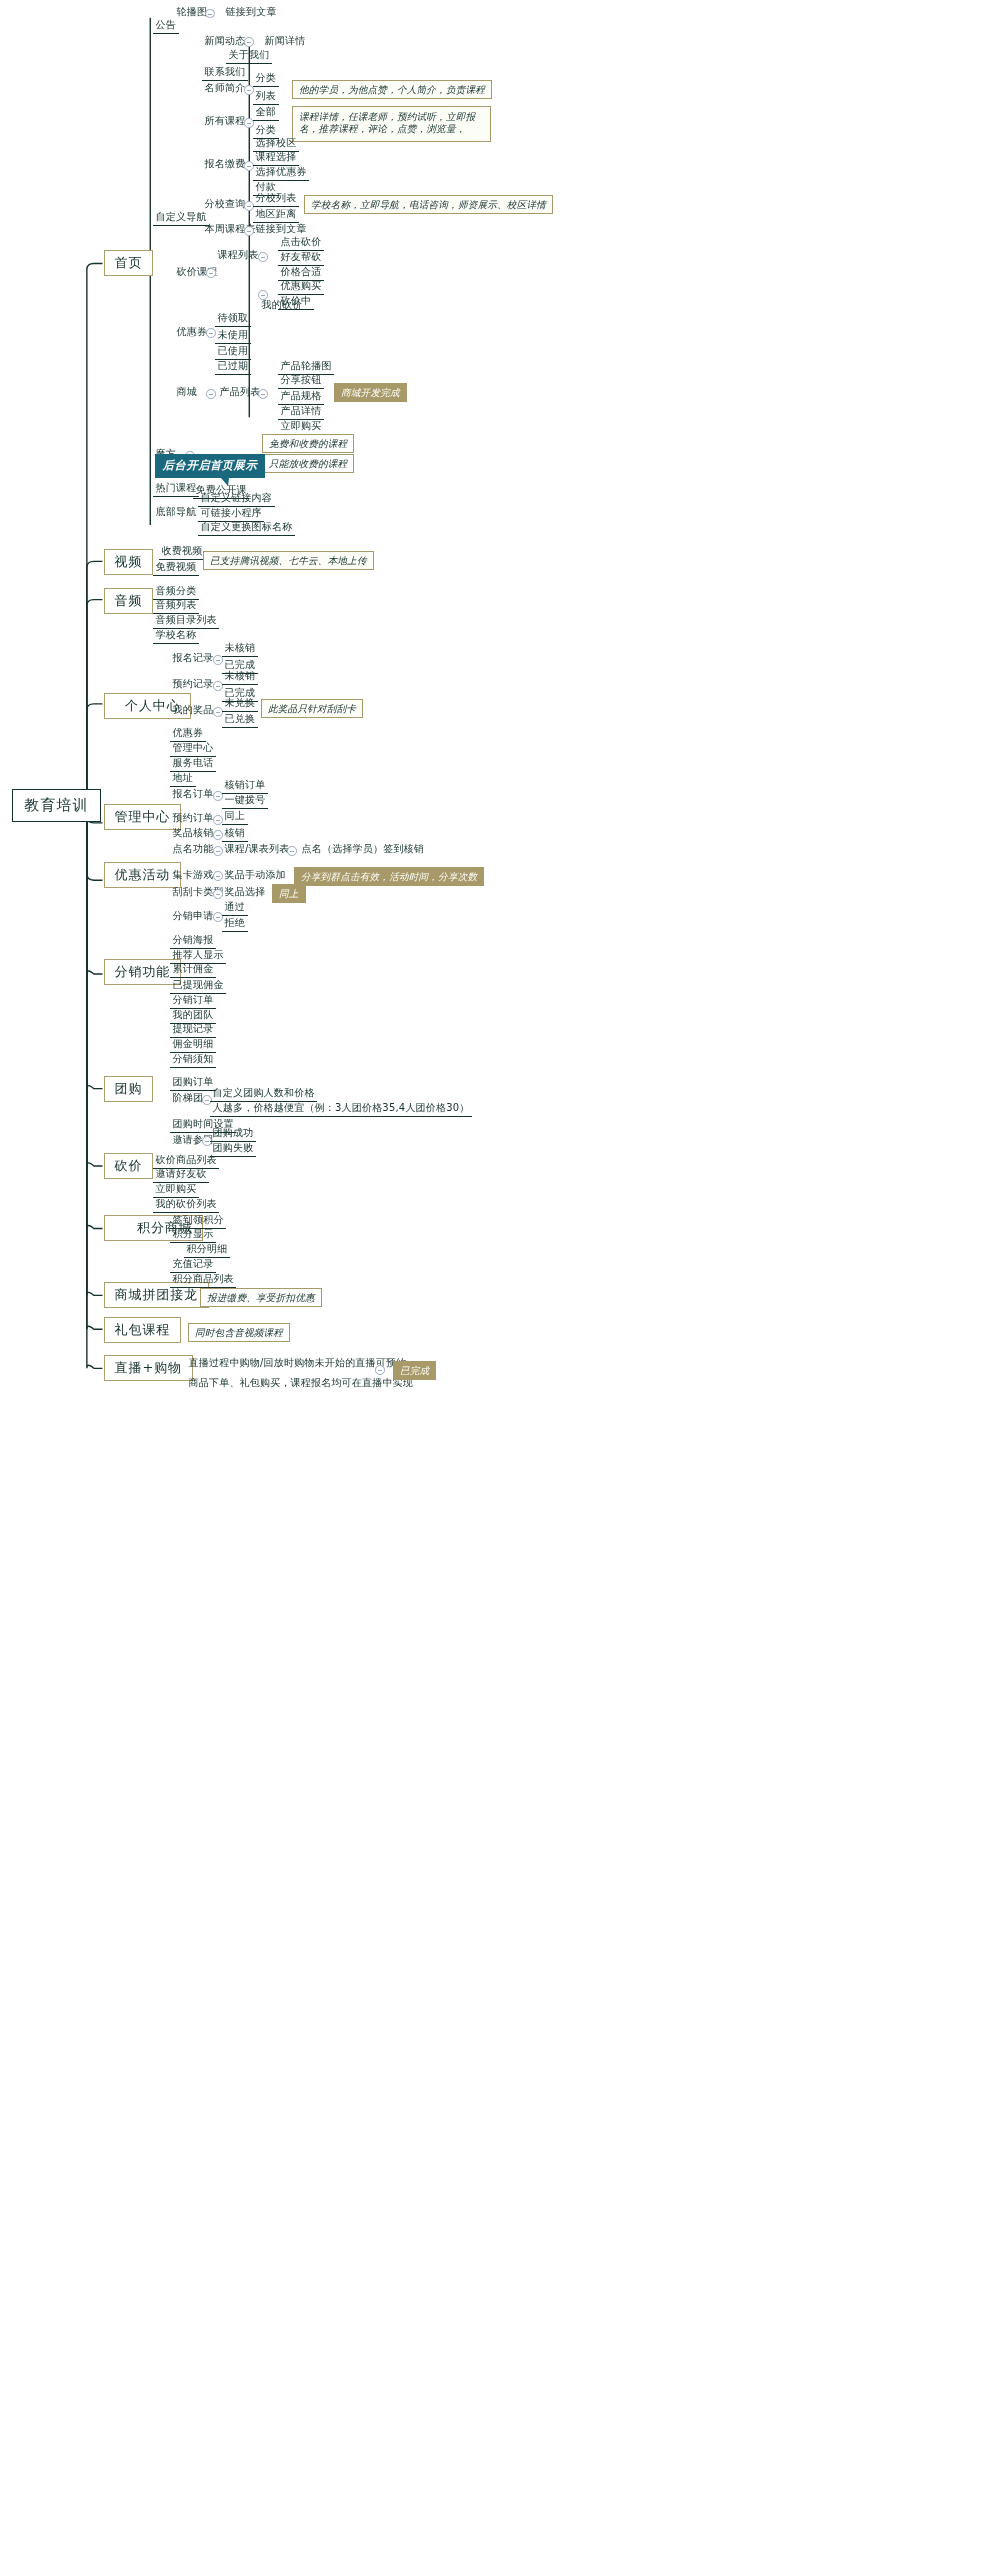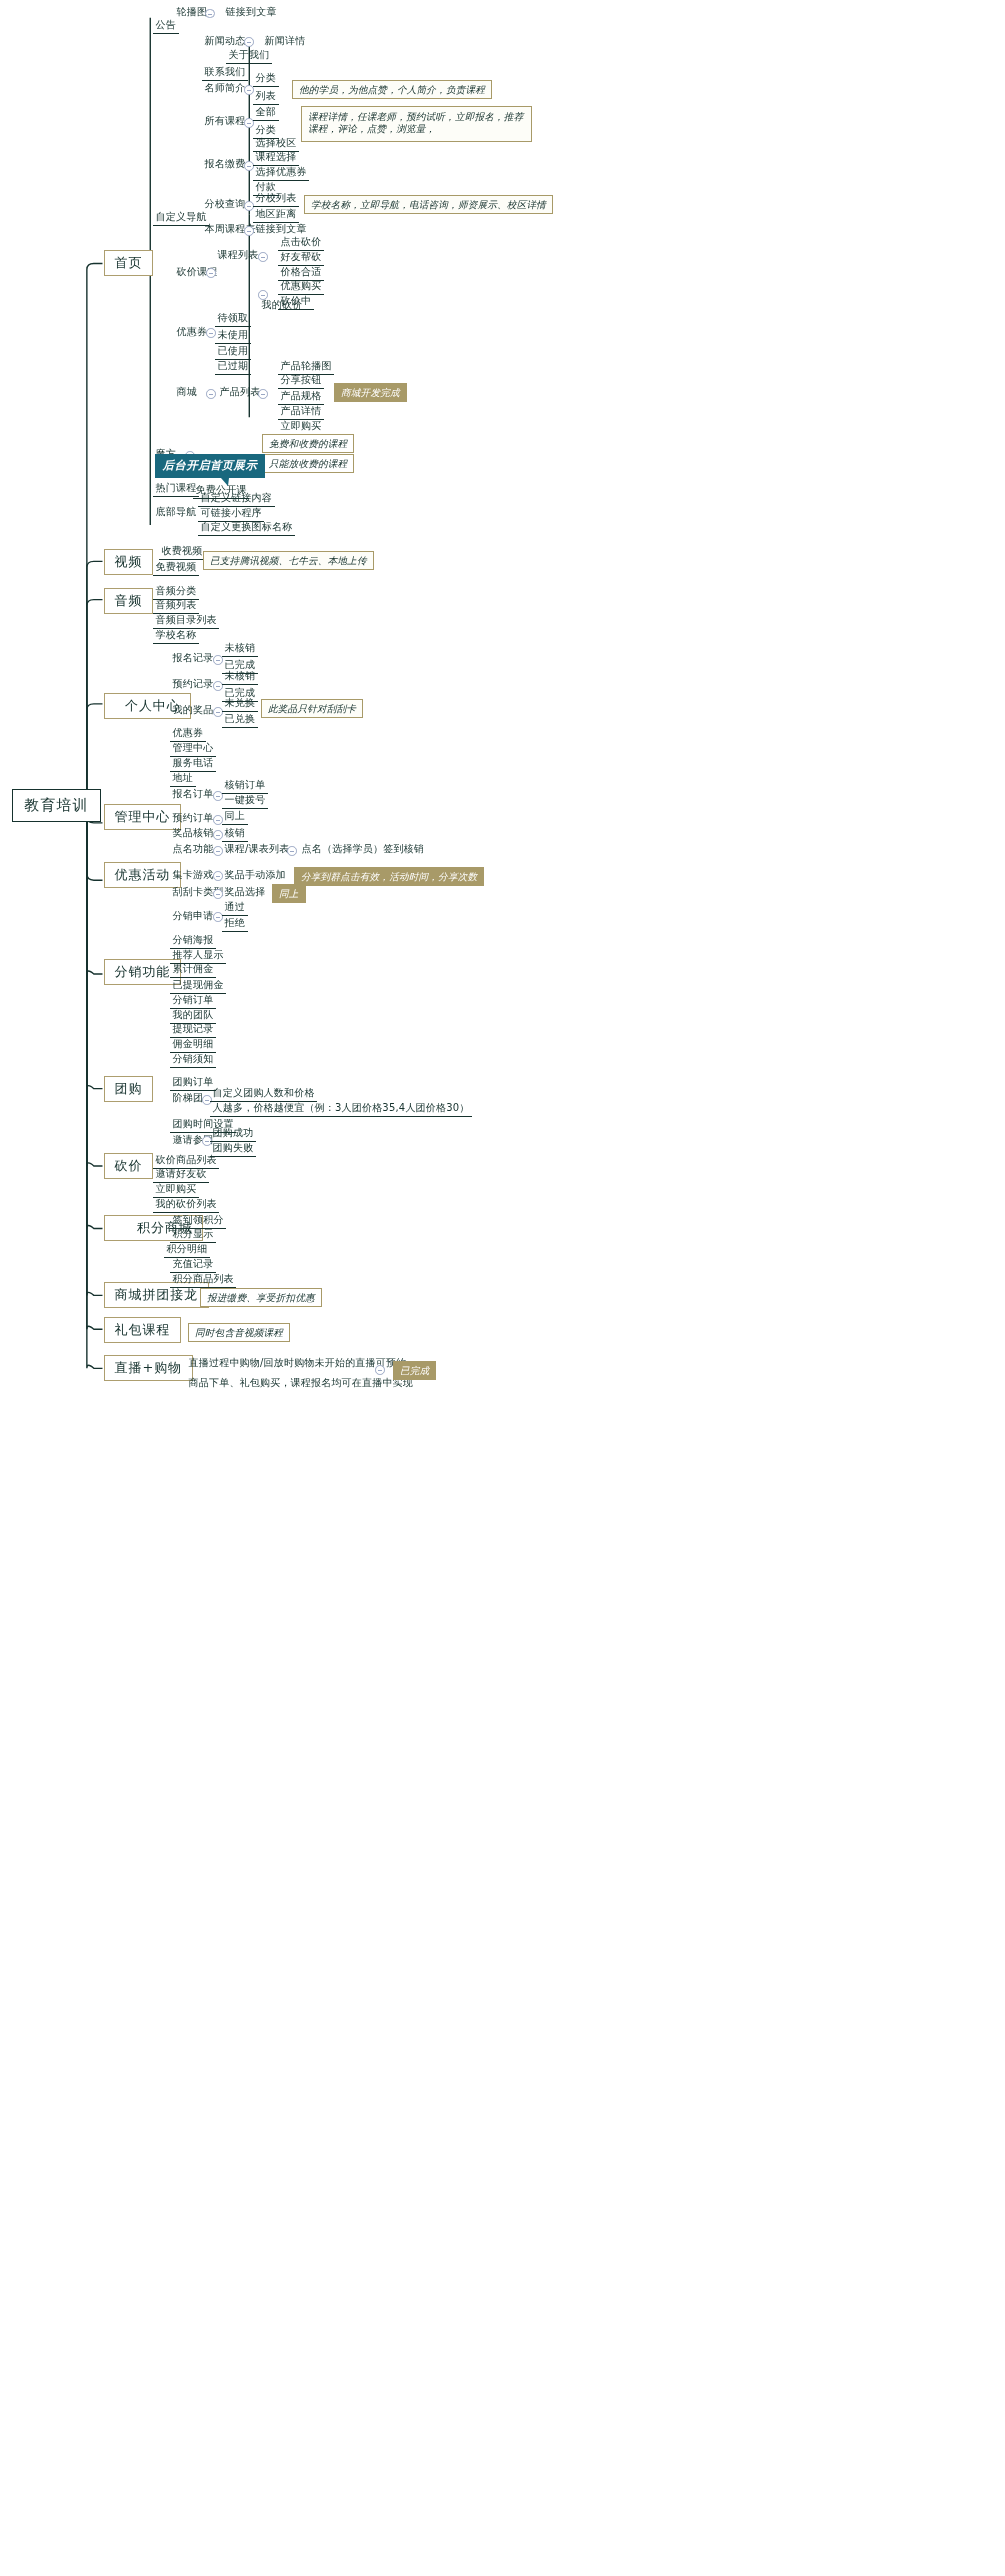--- a/index.html
+++ b/index.html
@@ -129,21 +129,21 @@
   <div class="node leaf nb" style="left:202px; top:83px;">名师简介</div>
   <span class="minus" style="left:244px; top:85px;"></span>
   <div class="node leaf" style="left:253px; top:73px;">分类</div>
   <div class="node leaf" style="left:253px; top:91px;">列表</div>
   <div class="node anno" style="left:292px; top:80px;">他的学员，为他点赞，个人简介，负责课程</div>
 
   <div class="node leaf nb" style="left:202px; top:116px;">所有课程</div>
   <span class="minus" style="left:244px; top:118px;"></span>
   <div class="node leaf" style="left:253px; top:107px;">全部</div>
   <div class="node leaf" style="left:253px; top:125px;">分类</div>
-  <div class="node anno" style="left:292px; top:106px; width:231px; white-space:normal; line-height:1.35;margin-left:9px;">课程详情，任课老师，预约试听，立即报名，推荐课程，评论，点赞，浏览量，</div>
+  <div class="node anno" style="left:292px; top:106px; width:199px; white-space:normal; line-height:1.35;">课程详情，任课老师，预约试听，立即报名，推荐课程，评论，点赞，浏览量，</div>
 
   <div class="node leaf nb" style="left:202px; top:159px;">报名缴费</div>
   <span class="minus" style="left:244px; top:161px;"></span>
   <div class="node leaf" style="left:253px; top:138px;">选择校区</div>
   <div class="node leaf" style="left:253px; top:152px;">课程选择</div>
   <div class="node leaf" style="left:253px; top:167px;">选择优惠券</div>
   <div class="node leaf" style="left:253px; top:182px;">付款</div>
 
   <div class="node leaf nb" style="left:202px; top:199px;">分校查询</div>
   <span class="minus" style="left:244px; top:201px;"></span>
@@ -288,21 +288,21 @@
   <div class="node leaf" style="left:210px; top:1128px;">团购成功</div>
   <div class="node leaf" style="left:210px; top:1143px;">团购失败</div>
 
   <div class="node leaf" style="left:153px; top:1155px;">砍价商品列表</div>
   <div class="node leaf" style="left:153px; top:1169px;">邀请好友砍</div>
   <div class="node leaf" style="left:153px; top:1184px;">立即购买</div>
   <div class="node leaf" style="left:153px; top:1199px;">我的砍价列表</div>
 
   <div class="node leaf" style="left:170px; top:1215px;">签到领积分</div>
   <div class="node leaf" style="left:170px; top:1229px;">积分显示</div>
-  <div class="node leaf" style="left:164px; top:1244px;text-align:right;">积分明细</div>
+  <div class="node leaf" style="left:184px; top:1244px;text-align:right;">积分明细</div>
   <div class="node leaf" style="left:170px; top:1259px;">充值记录</div>
   <div class="node leaf" style="left:170px; top:1274px;">积分商品列表</div>
 
   <div class="node anno plain" style="left:200px; top:1288px;">报进缴费、享受折扣优惠</div>
 
   <div class="node anno plain" style="left:188px; top:1323px;">同时包含音视频课程</div>
 
   <div class="node leaf nb" style="left:186px; top:1358px;">直播过程中购物/回放时购物未开始的直播可预约</div>
   <span class="minus" style="left:375px; top:1365px;"></span>
   <div class="node leaf nb" style="left:186px; top:1378px;">商品下单、礼包购买，课程报名均可在直播中实现</div>

